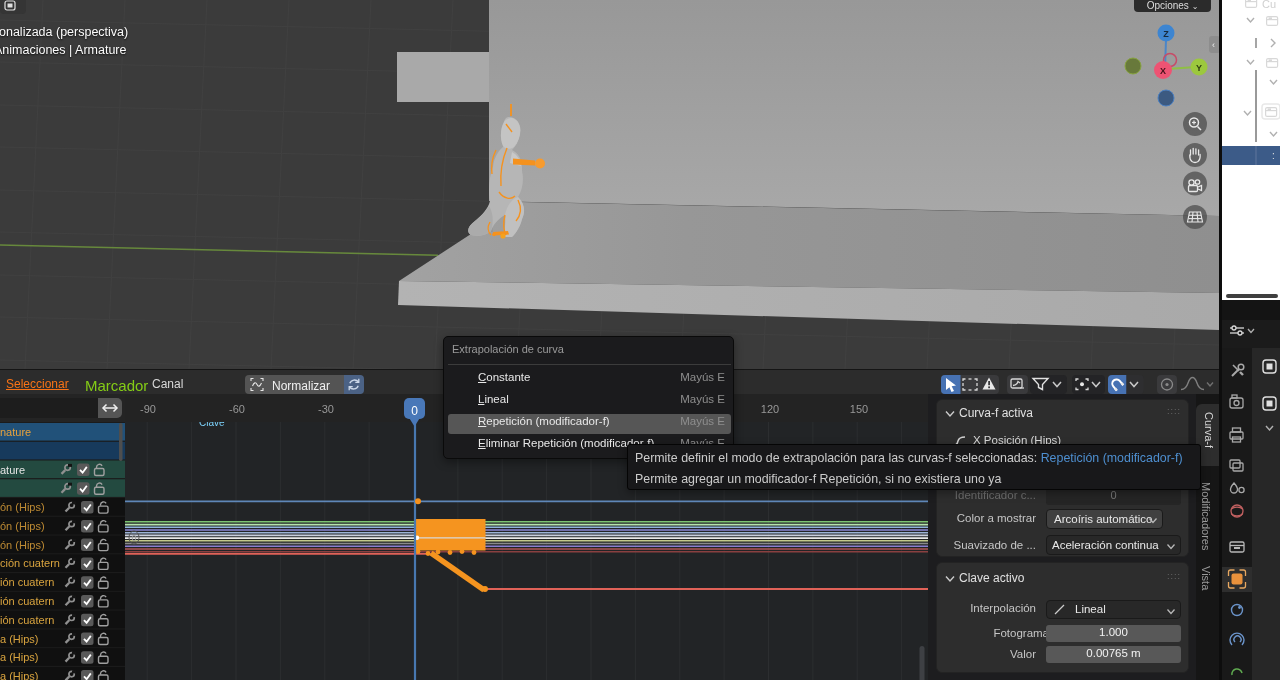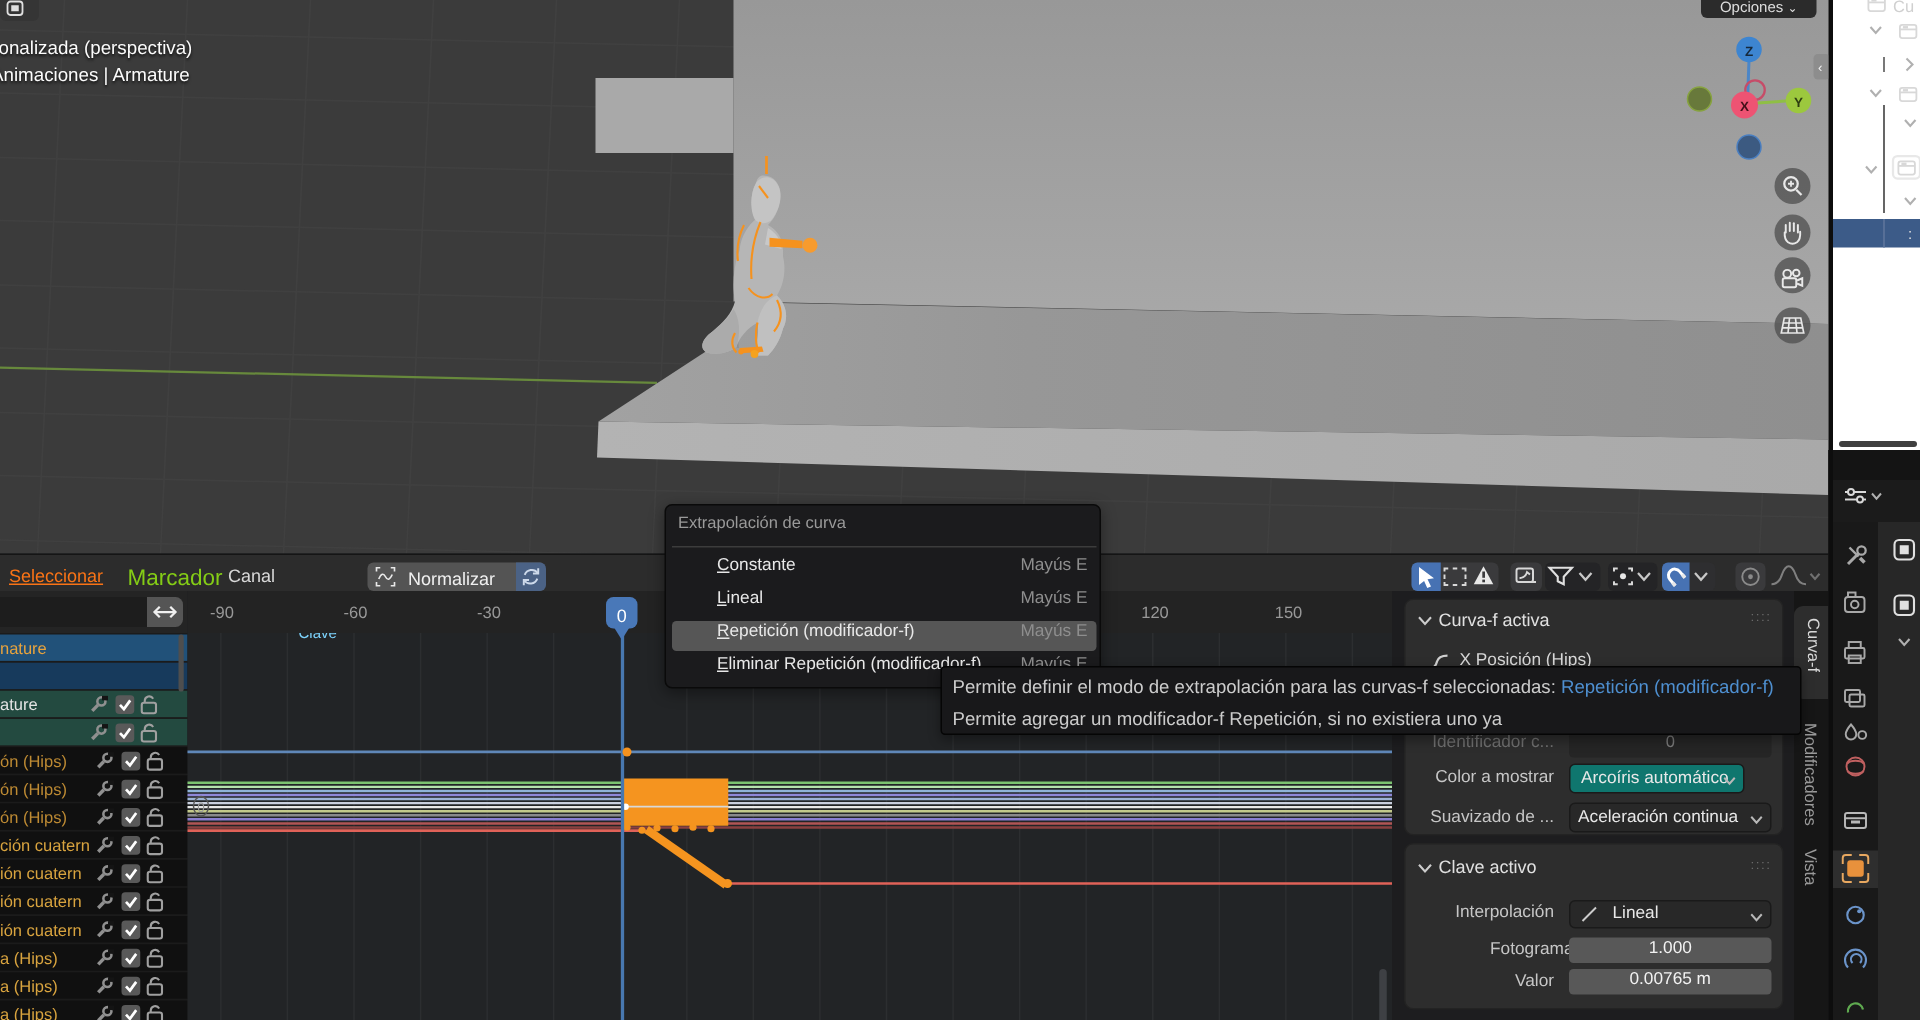--- a/index.html
+++ b/index.html
@@ -378,21 +378,21 @@
 <span class="tx" style="left:230px;top:6px;font-size:9px;color:#6a6a6a;letter-spacing:1px;">::::</span>
 <svg class="ab" width="18" height="14" style="left:13px;top:35px;">
             <path d="M2,11 Q7,11 8,6 Q9,2 15,2" stroke="#d0d0d0" stroke-width="1.5" fill="none"></path>
           </svg>
 <span class="tx" style="left:36px;top:34px;font-size:11.5px;color:#d8d8d8;">X Posición (Hips)</span>
 <div class="tx" style="left:0;top:89px;width:99px;text-align:right;font-size:11.5px;color:#6f6f6f;">Identificador c...</div>
 <div class="ab" style="left:109px;top:88px;width:135px;height:17px;background:#252525;border-radius:3px;">
             <div style="width:100%;text-align:center;font-size:11px;color:#7a7a7a;margin-top:1px;">0</div>
           </div>
 <div class="tx" style="left:0;top:112px;width:99px;text-align:right;font-size:11.5px;color:#c6c6c6;">Color a mostrar</div>
-<div class="ab" style="left:109px;top:109px;width:117px;height:20px;background:#0f766e;border-radius:4px;border:1px solid #1a1a1a;">
+<div class="ab" style="left:109px;top:109px;width:117px;height:20px;background:#404040;border-radius:4px;border:1px solid #1a1a1a;">
             <span class="tx" style="left:7px;top:2.5px;font-size:11.5px;color:#e8e8e8;">Arcoíris automático</span>
             <svg width="10" height="8" style="position:absolute;right:4px;top:7px;">
               <path d="M1.5,1.5 l3.5,4 l3.5,-4" stroke="#b8b8b8" stroke-width="1.3" fill="none"></path>
             </svg>
           </div>
 <div class="tx" style="left:0;top:139px;width:99px;text-align:right;font-size:11.5px;color:#c6c6c6;">Suavizado de ...</div>
 <div class="ab" style="left:109px;top:135px;width:135px;height:20px;background:#282828;border-radius:4px;border:1px solid #1a1a1a;">
             <span class="tx" style="left:5px;top:2.5px;font-size:11.5px;color:#e8e8e8;">Aceleración continua</span>
             <svg width="10" height="8" style="position:absolute;right:4px;top:7px;">
               <path d="M1.5,1.5 l3.5,4 l3.5,-4" stroke="#b8b8b8" stroke-width="1.3" fill="none"></path>

